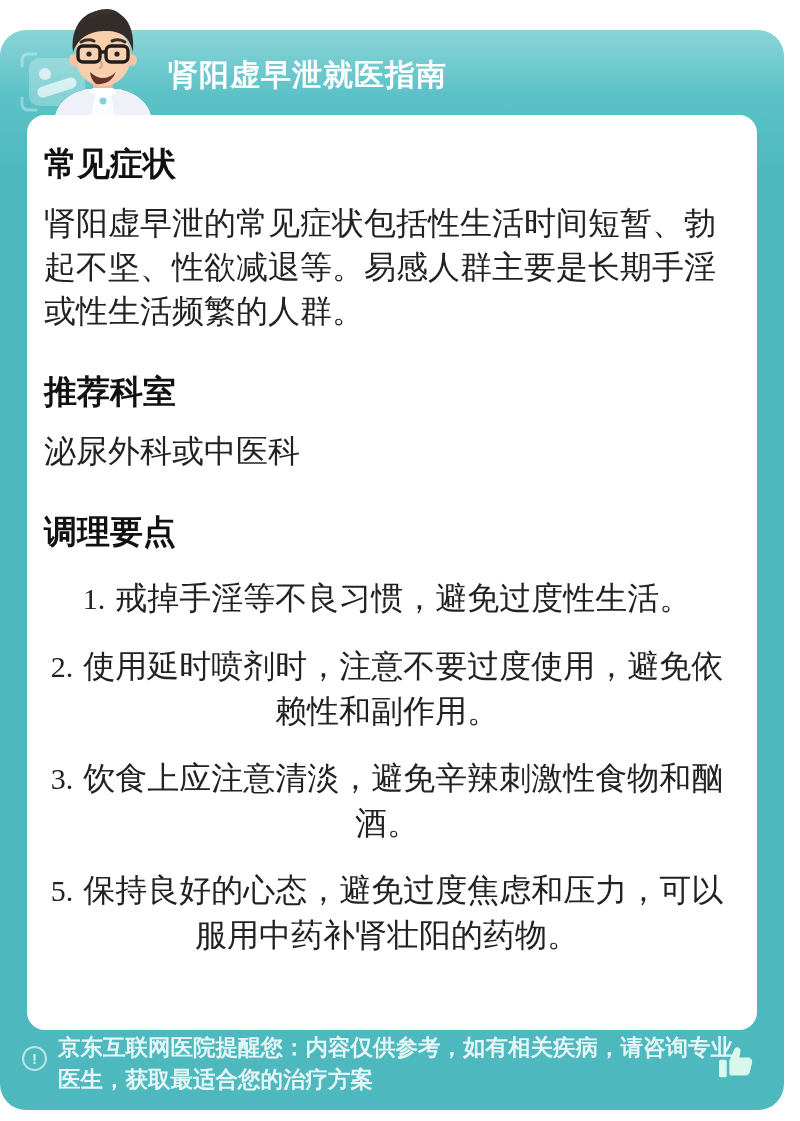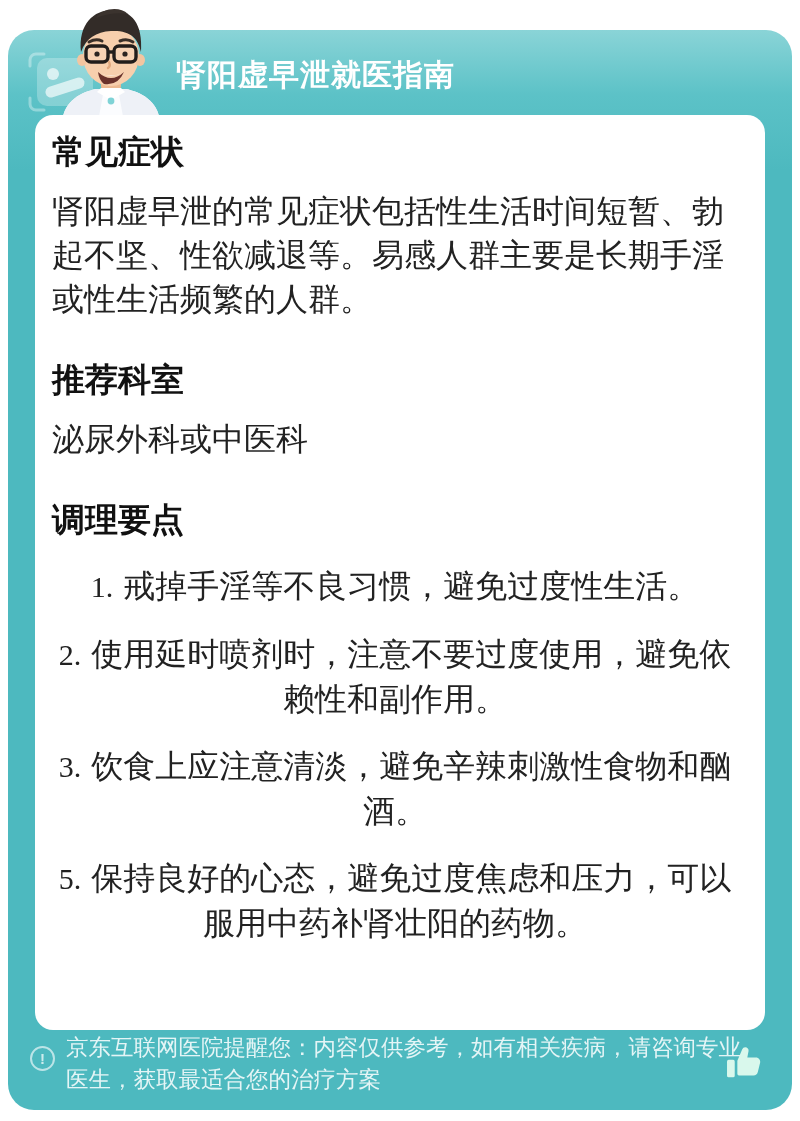--- a/index.html
+++ b/index.html
@@ -1,55 +1,55 @@
 <!DOCTYPE html>
 <html><head>
 <meta charset="utf-8">
 <style>
   * { margin:0; padding:0; box-sizing:border-box; }
   html,body { width:800px; height:1121px; background:#ffffff; overflow:hidden;
               font-family:"Liberation Sans","DejaVu Sans",sans-serif; }
   .page { position:relative; width:800px; height:1121px; background:#ffffff; }
 
   
-  .banner { position:absolute; left:8px; top:30px; width:784px; height:1080px;
+  .banner { position:absolute; left:0; top:30px; width:784px; height:1080px;
             border-radius:26px;
             background:linear-gradient(180deg,#8ad4d7 0%,#5cc2c7 6%,#4db9bf 13%,#4db9bf 100%); }
 
   
   .photo-icon { position:absolute; left:18px; top:20px; width:78px; height:64px; }
 
   
   .avatar { position:absolute; left:40px; top:-26px; width:126px; height:118px; }
 
   .banner-title { position:absolute; left:168px; top:27px; width:560px;
                   font-size:30px; font-weight:700; color:#ffffff; letter-spacing:1px;
                   line-height:36px; }
 
   
   .card { position:absolute; left:27px; top:85px; width:730px; height:915px;
           background:#ffffff; border-radius:18px; overflow:hidden;
-          padding:16px 27px 0 17px; }
+          padding:28px 27px 0 17px; }
 
   .card h2 { font-size:33px; line-height:42px; font-weight:700; color:#111111;
              margin-top:38px; }
   .card h2.first { margin-top:0; }
   .card p.body { font-size:32px; line-height:44px; color:#222222; margin-top:16px; }
   .card p.item { font-size:32px; line-height:44px; color:#222222; margin-top:23px;text-align:center; }
   .card .num { font-family:"Liberation Serif","DejaVu Serif",serif; font-size:30px;
                color:#222222; margin-right:10px; }
 
   
   .footer { position:absolute; left:14px; top:1002px; width:756px; height:72px; }
   .warn-circle { position:absolute; left:8px; top:14px; width:25px; height:25px;
                  border:2px solid rgba(255,255,255,0.62); border-radius:50%;
                  color:rgba(255,255,255,0.72); font-size:15px; font-weight:700;
                  text-align:center; line-height:21px; }
   .notice { position:absolute; left:44px; top:0; width:676px;
-            font-size:22.5px; line-height:32px; color:rgba(255,255,255,0.85); }
+            font-size:22.5px; line-height:32px; color:rgba(255,255,255,0.85);font-weight:bold; }
   .thumb { position:absolute; right:12px; top:10px; width:44px; height:42px; }
 </style>
 </head>
 <body>
 
 <div class="page">
   <div class="banner">
 
     <svg class="photo-icon" viewBox="0 0 78 64">
       <path d="M4 16 v-6 a6 6 0 0 1 6 -6 h8" fill="none" stroke="rgba(255,255,255,0.35)" stroke-width="3" stroke-linecap="round"></path>

